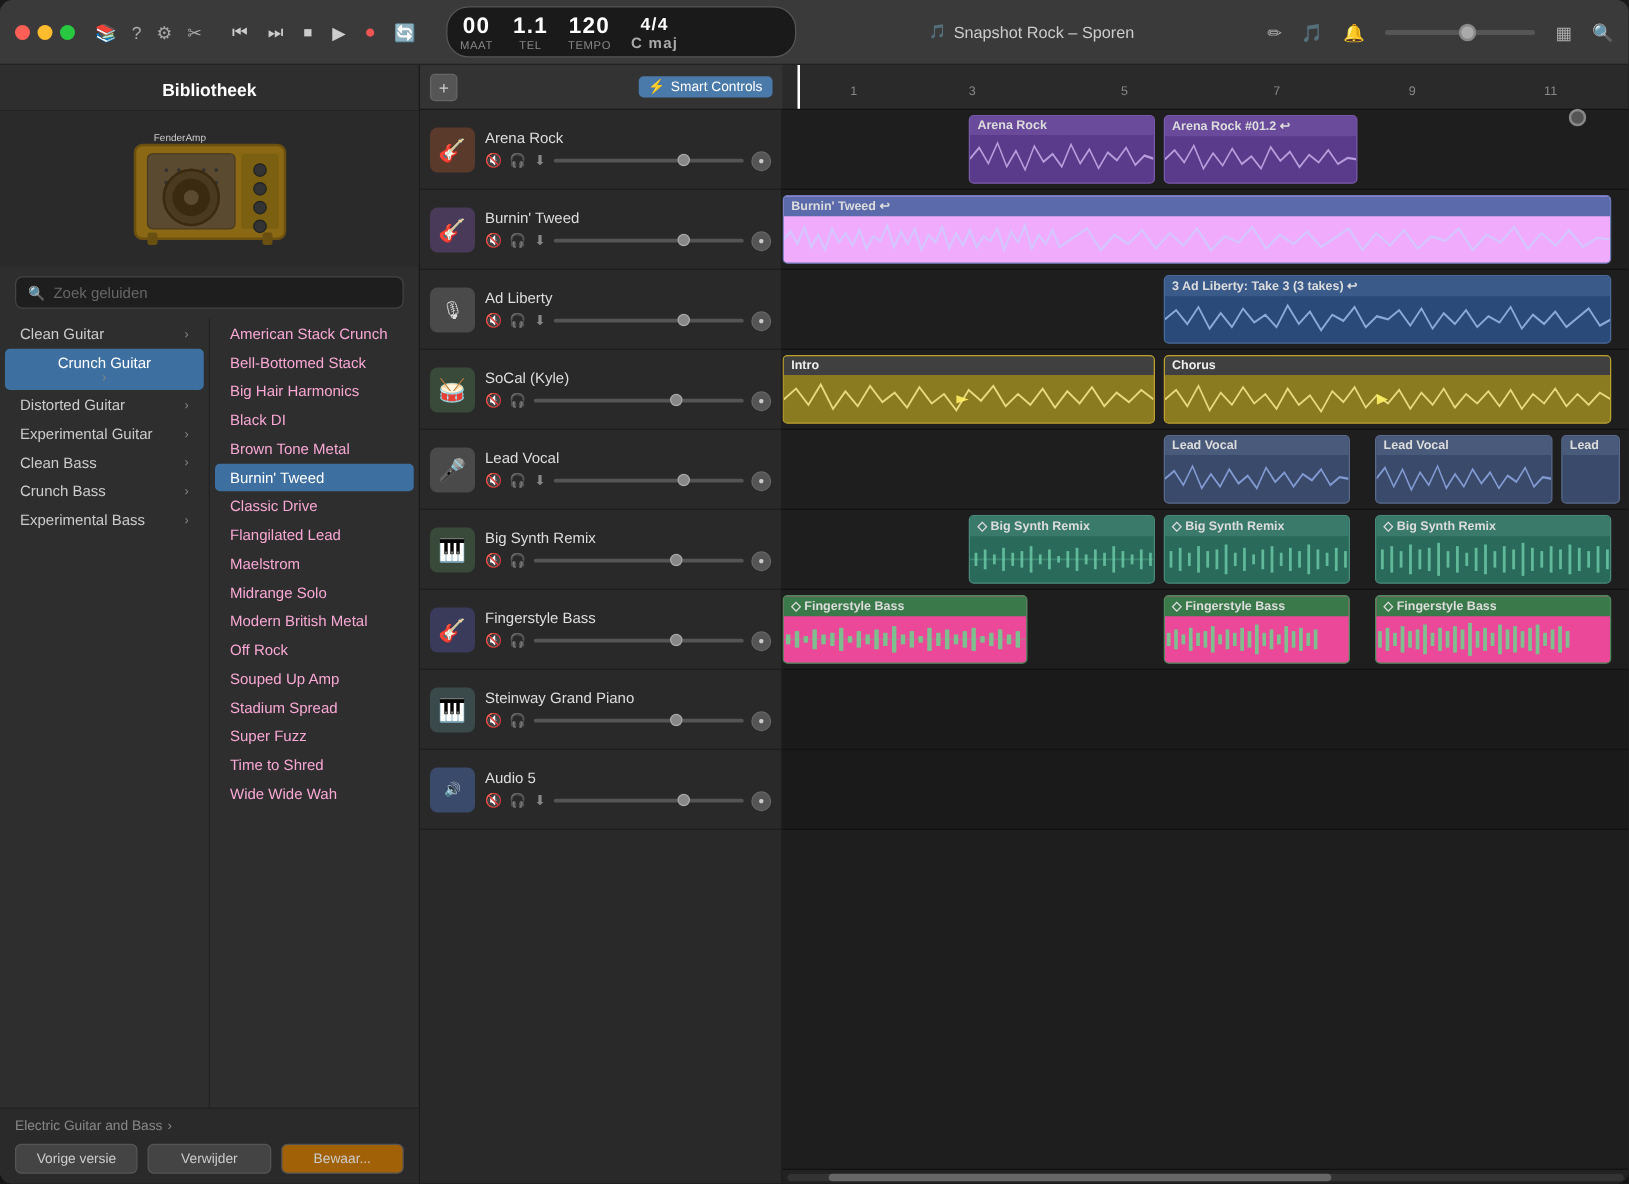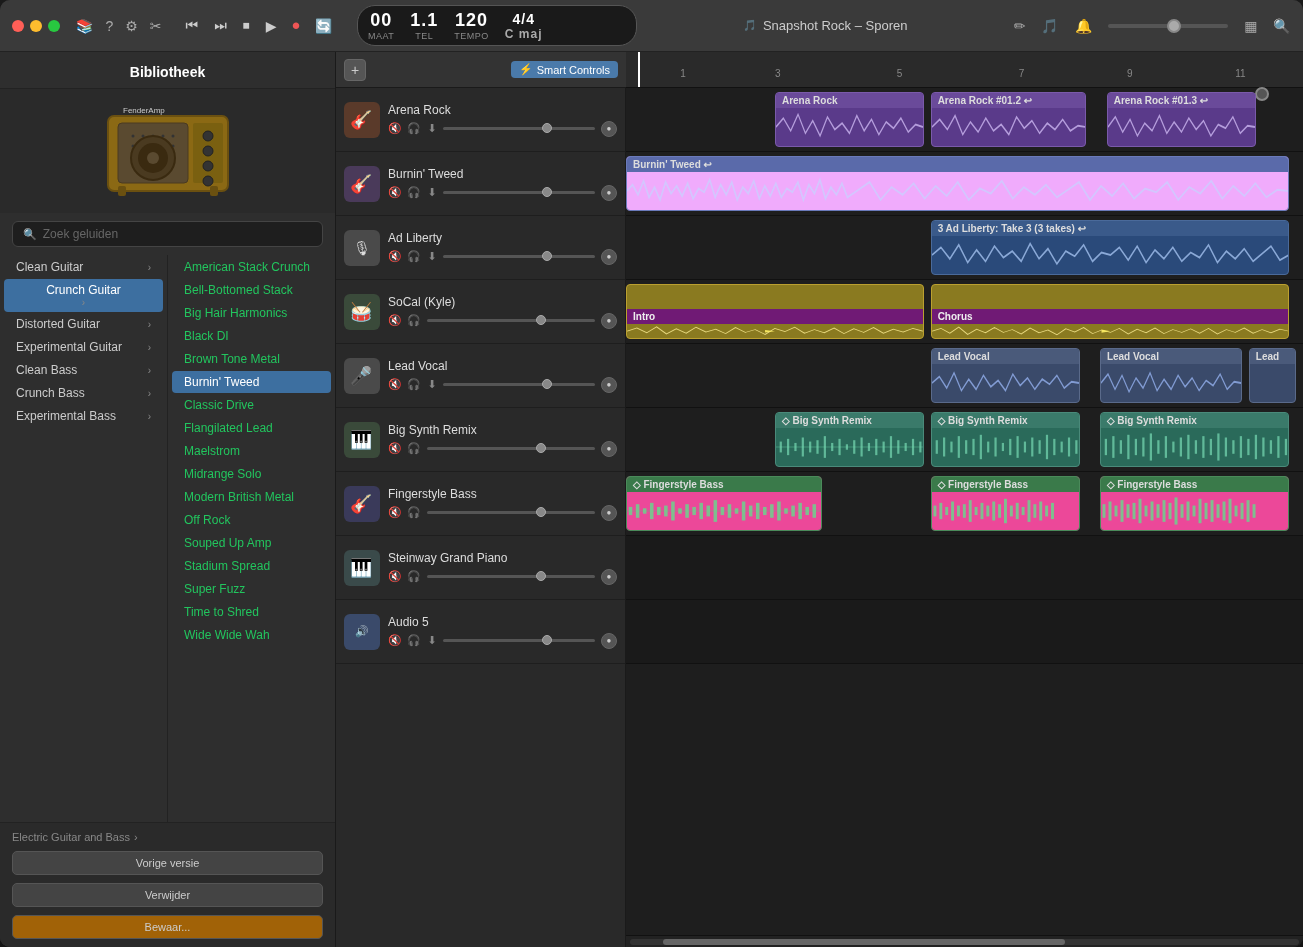--- a/index.html
+++ b/index.html
@@ -222,21 +222,21 @@
       font-size: 12px;
       color: #ccc;
     }
     .lib-item.selected { background: #3d6fa0; color: #fff; flex-direction: column; }
     .chevron { color: #888; font-size: 10px; }
 
     .lib-item-right {
       padding: 4px 12px;
       cursor: pointer;
       font-size: 12px;
-      color: #22c55e;
+      color: #f9a8d4;
       border-radius: 4px;
       margin: 1px 4px;
     }
     .lib-item-right.selected { background: #3d6fa0; color: #fff; }
 
     .library-footer {
       padding: 8px 12px;
       border-top: 1px solid #222;
       background: #2a2a2a;
     }
@@ -244,21 +244,20 @@
       font-size: 11px;
       color: #888;
       margin-bottom: 8px;
       display: flex;
       align-items: center;
       gap: 4px;
     }
     .footer-buttons {
       display: flex;
       gap: 8px;
-      flex-direction: column;
     }
     .footer-btn {
       flex: 1;
       padding: 5px 8px;
       background: #444;
       border: 1px solid #555;
       border-radius: 5px;
       color: #ccc;
       font-size: 11px;
       cursor: pointer;
@@ -481,21 +480,21 @@
     
     .clip-teal { background: #f0abfc; border: 1px solid #6a7aba; }
     .clip-teal .clip-header { color: #ddd; background: #5a6aaa; }
 
     
     .clip-blue { background: #2a4a7a; border: 1px solid #4a6a9a; }
     .clip-blue .clip-header { color: #ddd; background: #3a5a8a; }
 
     
     .clip-yellow { background: #8a7a20; border: 1px solid #bba030; }
-    .clip-yellow .clip-header { color: #eee; background: #701a75; margin-top: 24px; }
+    .clip-yellow .clip-header { color: #eee; background: #404040; }
 
     
     .clip-bluegray { background: #3a4a6a; border: 1px solid #5a6a8a; }
     .clip-bluegray .clip-header { color: #ddd; background: #4a5a7a; }
 
     
     .clip-green { background: #ec4899; border: 1px solid #4a8a5a; }
     .clip-green .clip-header { color: #ddd; background: #3a7a4a; }
 
     
@@ -893,28 +892,20 @@
                 </div>
               </div>
               <div class="clip clip-purple" style="left:45%;width:23%;">
                 <div class="clip-header">Arena Rock #01.2 ↩</div>
                 <div class="clip-waveform">
                   <svg width="100%" height="100%" viewBox="0 0 200 30" preserveAspectRatio="none">
                     <polyline points="0,15 10,9 20,17 30,6 40,21 50,11 60,19 70,8 80,18 90,13 100,21 110,7 120,16 130,10 140,20 150,12 160,17 170,9 180,18 190,14 200,15" fill="none" stroke="rgba(220,200,255,0.7)" stroke-width="1.5"></polyline>
                   </svg>
                 </div>
               </div>
-              <div class="clip clip-purple" style="left:71%;width:22%;">
-                <div class="clip-header">Arena Rock #01.3 ↩</div>
-                <div class="clip-waveform">
-                  <svg width="100%" height="100%" viewBox="0 0 200 30" preserveAspectRatio="none">
-                    <polyline points="0,15 10,7 20,19 30,9 40,22 50,12 60,18 70,6 80,20 90,11 100,19 110,8 120,17 130,10 140,22 150,13 160,16 170,7 180,20 190,14 200,15" fill="none" stroke="rgba(220,200,255,0.7)" stroke-width="1.5"></polyline>
-                  </svg>
-                </div>
-              </div>
             </div>
 
             <div class="arr-track">
               <div class="clip clip-teal" style="left:0%;width:98%;">
                 <div class="clip-header">Burnin' Tweed ↩</div>
                 <div class="clip-waveform">
                   <svg width="100%" height="100%" viewBox="0 0 600 30" preserveAspectRatio="none">
                     <polyline points="0,15 5,10 10,18 15,7 20,20 25,12 30,22 35,8 40,17 45,11 50,19 55,9 60,21 65,13 70,16 75,6 80,20 85,10 90,18 95,8 100,22 105,12 110,17 115,7 120,21 125,11 130,19 135,9 140,20 145,13 150,16 155,8 160,22 165,10 170,17 175,6 180,21 185,12 190,18 195,9 200,20 210,14 220,8 230,22 240,12 250,18 260,9 270,21 280,11 290,19 300,8 310,22 320,13 330,17 340,7 350,21 360,12 370,18 380,10 390,20 400,14 410,8 420,22 430,11 440,19 450,9 460,21 470,13 480,16 490,8 500,22 510,12 520,17 530,7 540,21 550,11 560,19 570,9 580,20 590,14 600,15" fill="none" stroke="rgba(200,210,255,0.7)" stroke-width="1.5"></polyline>
                   </svg>
                 </div>

